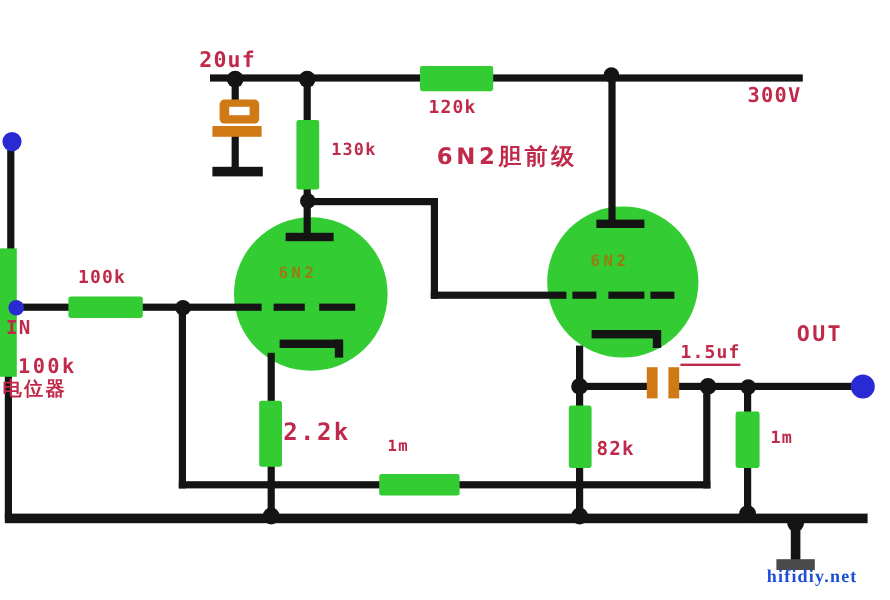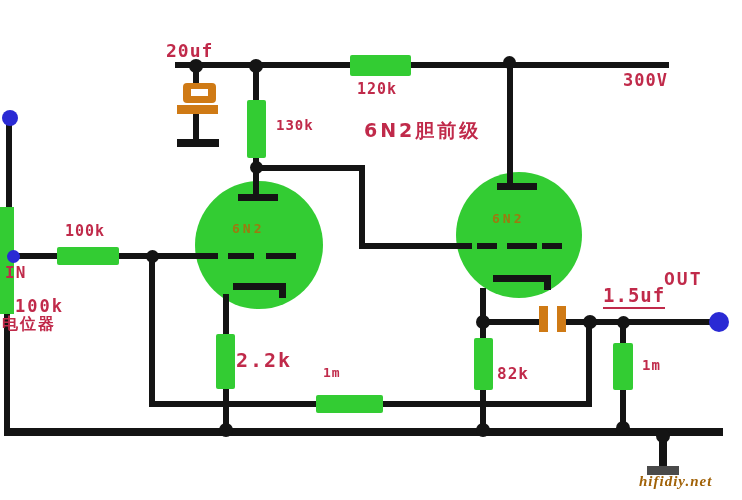--- a/index.html
+++ b/index.html
@@ -7,22 +7,22 @@
           font-family:"DejaVu Sans Mono","Liberation Mono",monospace;}
   .w{position:absolute;background:#141414;z-index:2;}
   .res{position:absolute;background:#33cc33;z-index:3;border-radius:2px;}
   .tube{position:absolute;background:#33cc33;border-radius:50%;z-index:1;}
   .dot{position:absolute;background:#141414;border-radius:50%;z-index:4;}
   .bdot{position:absolute;background:#2a2ad4;border-radius:50%;z-index:4;}
   .cap{position:absolute;background:#cf7a15;z-index:3;}
   .lbl{position:absolute;color:#c02a4a;font-weight:bold;z-index:5;white-space:nowrap;letter-spacing:1px;}
   .tlbl{position:absolute;color:#9c7a10;font-weight:bold;z-index:5;letter-spacing:3px;font-size:13px;}
   .cjk{font-family:"DejaVu Sans","Liberation Sans",sans-serif;}
-  .wm{position:absolute;color:#a16207;font-family:"Liberation Serif","DejaVu Serif",serif;
-      font-weight:bold;font-size:15px;letter-spacing:1px;z-index:5;font-style:italic;}
+  .wm{position:absolute;color:#1d4ed8;font-family:"Liberation Serif","DejaVu Serif",serif;
+      font-weight:bold;font-size:15px;letter-spacing:1px;z-index:5;}
   .gnd{position:absolute;background:#4a4a4a;z-index:3;}
   .u{border-bottom:2px solid #c02a4a;padding-bottom:1px;}
 </style>
 </head>
 <body>
 
 <div id="canvas">
 
   <div class="tube" style="left:195px;top:181px;width:128px;height:128px;"></div>
   <div class="tube" style="left:456px;top:172px;width:126px;height:126px;"></div>
@@ -118,21 +118,21 @@
   <span class="lbl" style="left:357px;top:80px;font-size:15px;">120k</span>
   <span class="lbl" style="left:276px;top:117px;font-size:14px;">130k</span>
   <span class="lbl cjk" style="left:364px;top:118px;font-size:19px;letter-spacing:3px;">6N2胆前级</span>
   <span class="lbl" style="left:623px;top:70px;font-size:17px;">300V</span>
   <span class="lbl" style="left:65px;top:222px;font-size:15px;">100k</span>
   <span class="lbl" style="left:5px;top:263px;font-size:16px;">IN</span>
   <span class="lbl" style="left:15px;top:296px;font-size:17px;letter-spacing:2px;">100k</span>
   <span class="lbl cjk" style="left:2px;top:314px;font-size:16px;letter-spacing:2px;">电位器</span>
   <span class="lbl" style="left:236px;top:348px;font-size:20px;letter-spacing:2px;">2.2k</span>
   <span class="lbl" style="left:323px;top:365px;font-size:13px;">1m</span>
-  <span class="lbl u" style="left:567px;top:284px;font-size:19px;margin-left:36px;">1.5uf</span>
+  <span class="lbl u" style="left:567px;top:284px;font-size:15px;">1.5uf</span>
   <span class="lbl" style="left:664px;top:268px;font-size:18px;letter-spacing:2px;">OUT</span>
   <span class="lbl" style="left:497px;top:364px;font-size:16px;">82k</span>
   <span class="lbl" style="left:642px;top:357px;font-size:14px;">1m</span>
   <span class="tlbl" style="left:232px;top:221px;">6N2</span>
   <span class="tlbl" style="left:492px;top:211px;">6N2</span>
   <span class="wm" style="left:639px;top:473px;">hifidiy.net</span>
 
 </div>
 
 </body></html>

